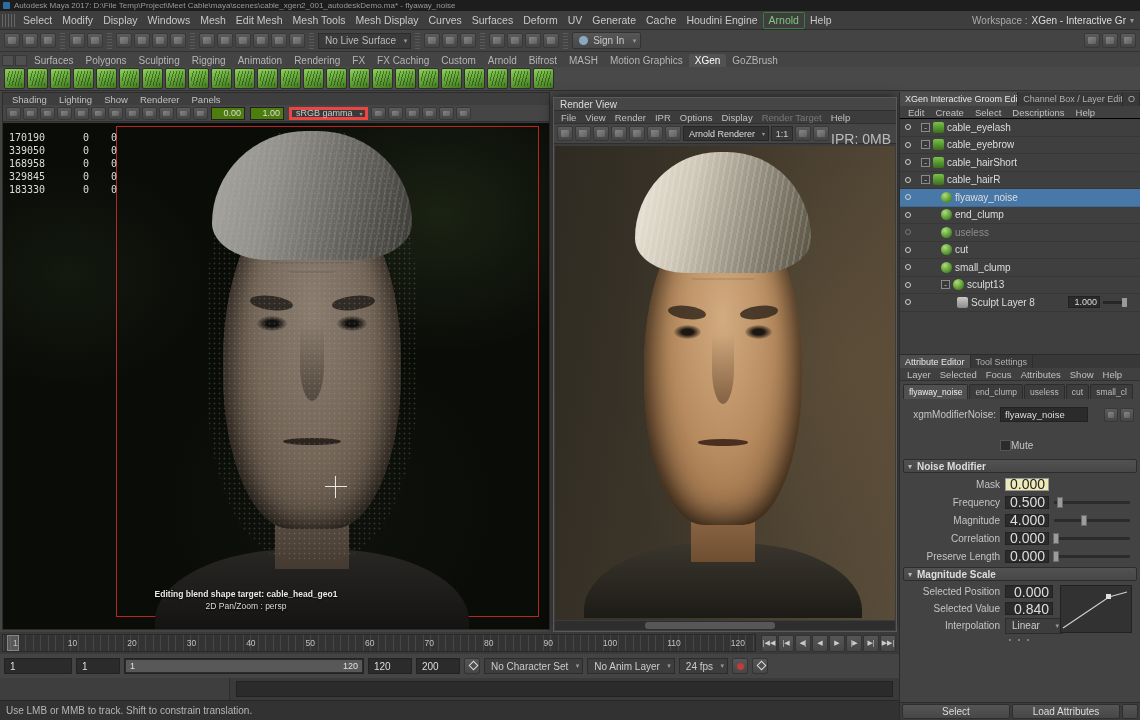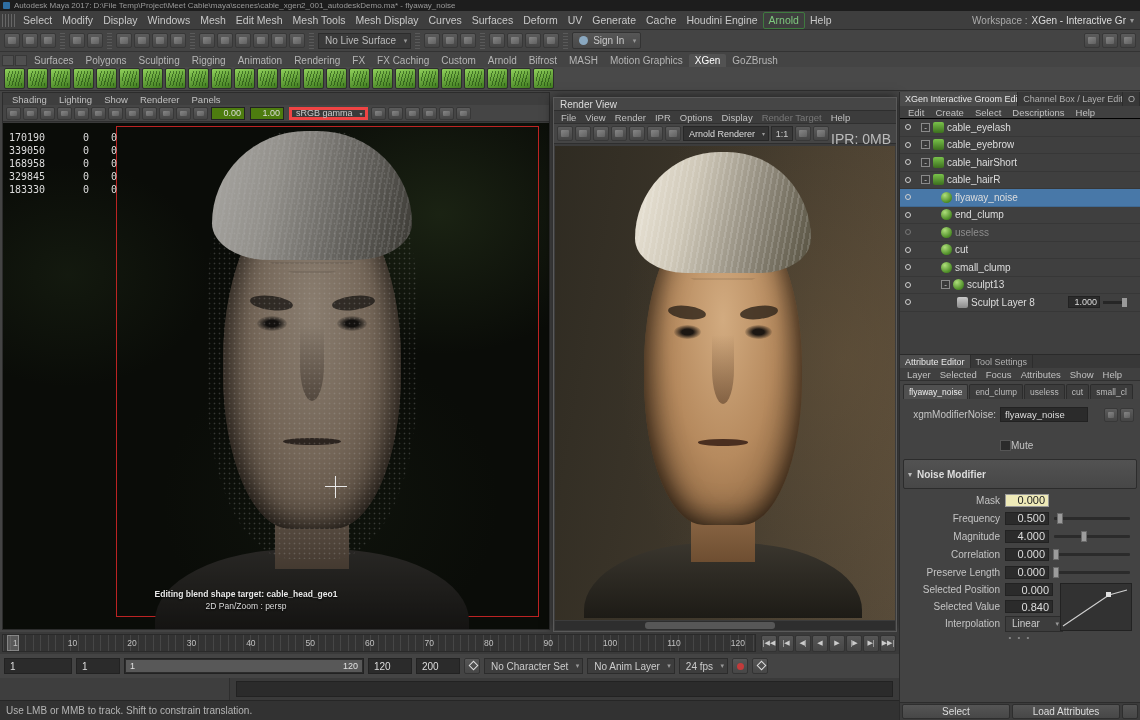--- a/index.html
+++ b/index.html
@@ -173,26 +173,26 @@
   .node-tab.active { background:#505050; color:#eee; }
   .nodefield-row { display:flex; align-items:center; gap:4px; margin:8px 4px 0 4px; }
   .nf-label { width:92px; text-align:right; font-size:10px; color:#c4c4c4; white-space:nowrap; }
   .nf-value { width:88px; height:15px; background:#2b2b2b; border:1px solid #222; font-size:9.5px; color:#ddd;
     display:flex; align-items:center; padding:0 4px; }
   .nf-icons { display:flex; gap:2px; margin-left:auto; margin-right:2px; }
   .nf-icons .ibox { width:14px; height:14px; }
   .mute-row { display:flex; align-items:center; margin:18px 0 6px 100px; }
   .checkbox { width:11px; height:11px; background:#2b2b2b; border:1px solid #555; }
   .mute-label { font-size:10px; color:#c4c4c4; }
-  .section-hdr { height:30px; margin:2px 3px 2px 3px; background:linear-gradient(#525252,#474747); border:1px solid #2c2c2c;
+  .section-hdr { height:14px; margin:2px 3px 2px 3px; background:linear-gradient(#525252,#474747); border:1px solid #2c2c2c;
     border-radius:2px; display:flex; align-items:center; font-size:10px; font-weight:bold; color:#ddd; padding-left:4px; }
   .section-hdr::before { content:"▾"; font-size:8px; margin-right:5px; color:#bbb; font-weight:normal; }
   .attr-row { height:18px; display:grid; grid-template-columns:100px 44px 1fr; align-items:center; column-gap:5px; padding-right:10px; }
   .attr-label { text-align:right; font-size:10px; color:#c4c4c4; white-space:nowrap; }
-  .attr-field { height:13px; background:#2b2b2b; border:1px solid #222; font-size:11px; color:#ddd;
+  .attr-field { height:13px; background:#2b2b2b; border:1px solid #222; font-size:14px; color:#ddd;
     display:flex; align-items:center; justify-content:flex-end; padding:0 3px; }
   .attr-row.highlight .attr-field { background:#eeeab8; color:#222; border-color:#999; }
   .sl-track { position:relative; height:3px; background:#2b2b2b; border-radius:1px; }
   .sl-handle { position:absolute; top:-4px; width:6px; height:11px; background:#9c9c9c; border:1px solid #6a6a6a; }
   .no-slider .sl-track { visibility:hidden; }
   .mag-section { position:relative; }
   .mag-row { height:17px; display:grid; grid-template-columns:100px 48px 1fr; align-items:center; column-gap:5px; }
   .interp-dd { width:58px; height:14px; background:#3d3d3d; border:1px solid #2c2c2c; font-size:9px; color:#ddd;
     display:flex; align-items:center; padding:0 12px 0 4px; position:relative; }
   .ramp { position:absolute; right:8px; top:2px; width:72px; height:48px; background:#323232; border:1px solid #222; }
@@ -760,20 +760,21 @@
         </div>
 
         <div class="attr-row no-weight no-exp">
           <span class="attr-label">Preserve Length</span>
           <span class="attr-field">0.000</span>
           <span class="sl-track">
             <span class="sl-handle" style="left: calc(2% - 3px);"></span>
           </span>
         </div>
       </div>
+    <div class="section-hdr">Magnitude Scale</div>
     <div class="mag-section">
       <div>
 
           <div class="mag-row no-weight no-exp no-slider">
             <span class="attr-label">Selected Position</span>
             <span class="attr-field">0.000</span>
             <span></span>
           </div>
 
           <div class="mag-row no-weight no-exp no-slider">

